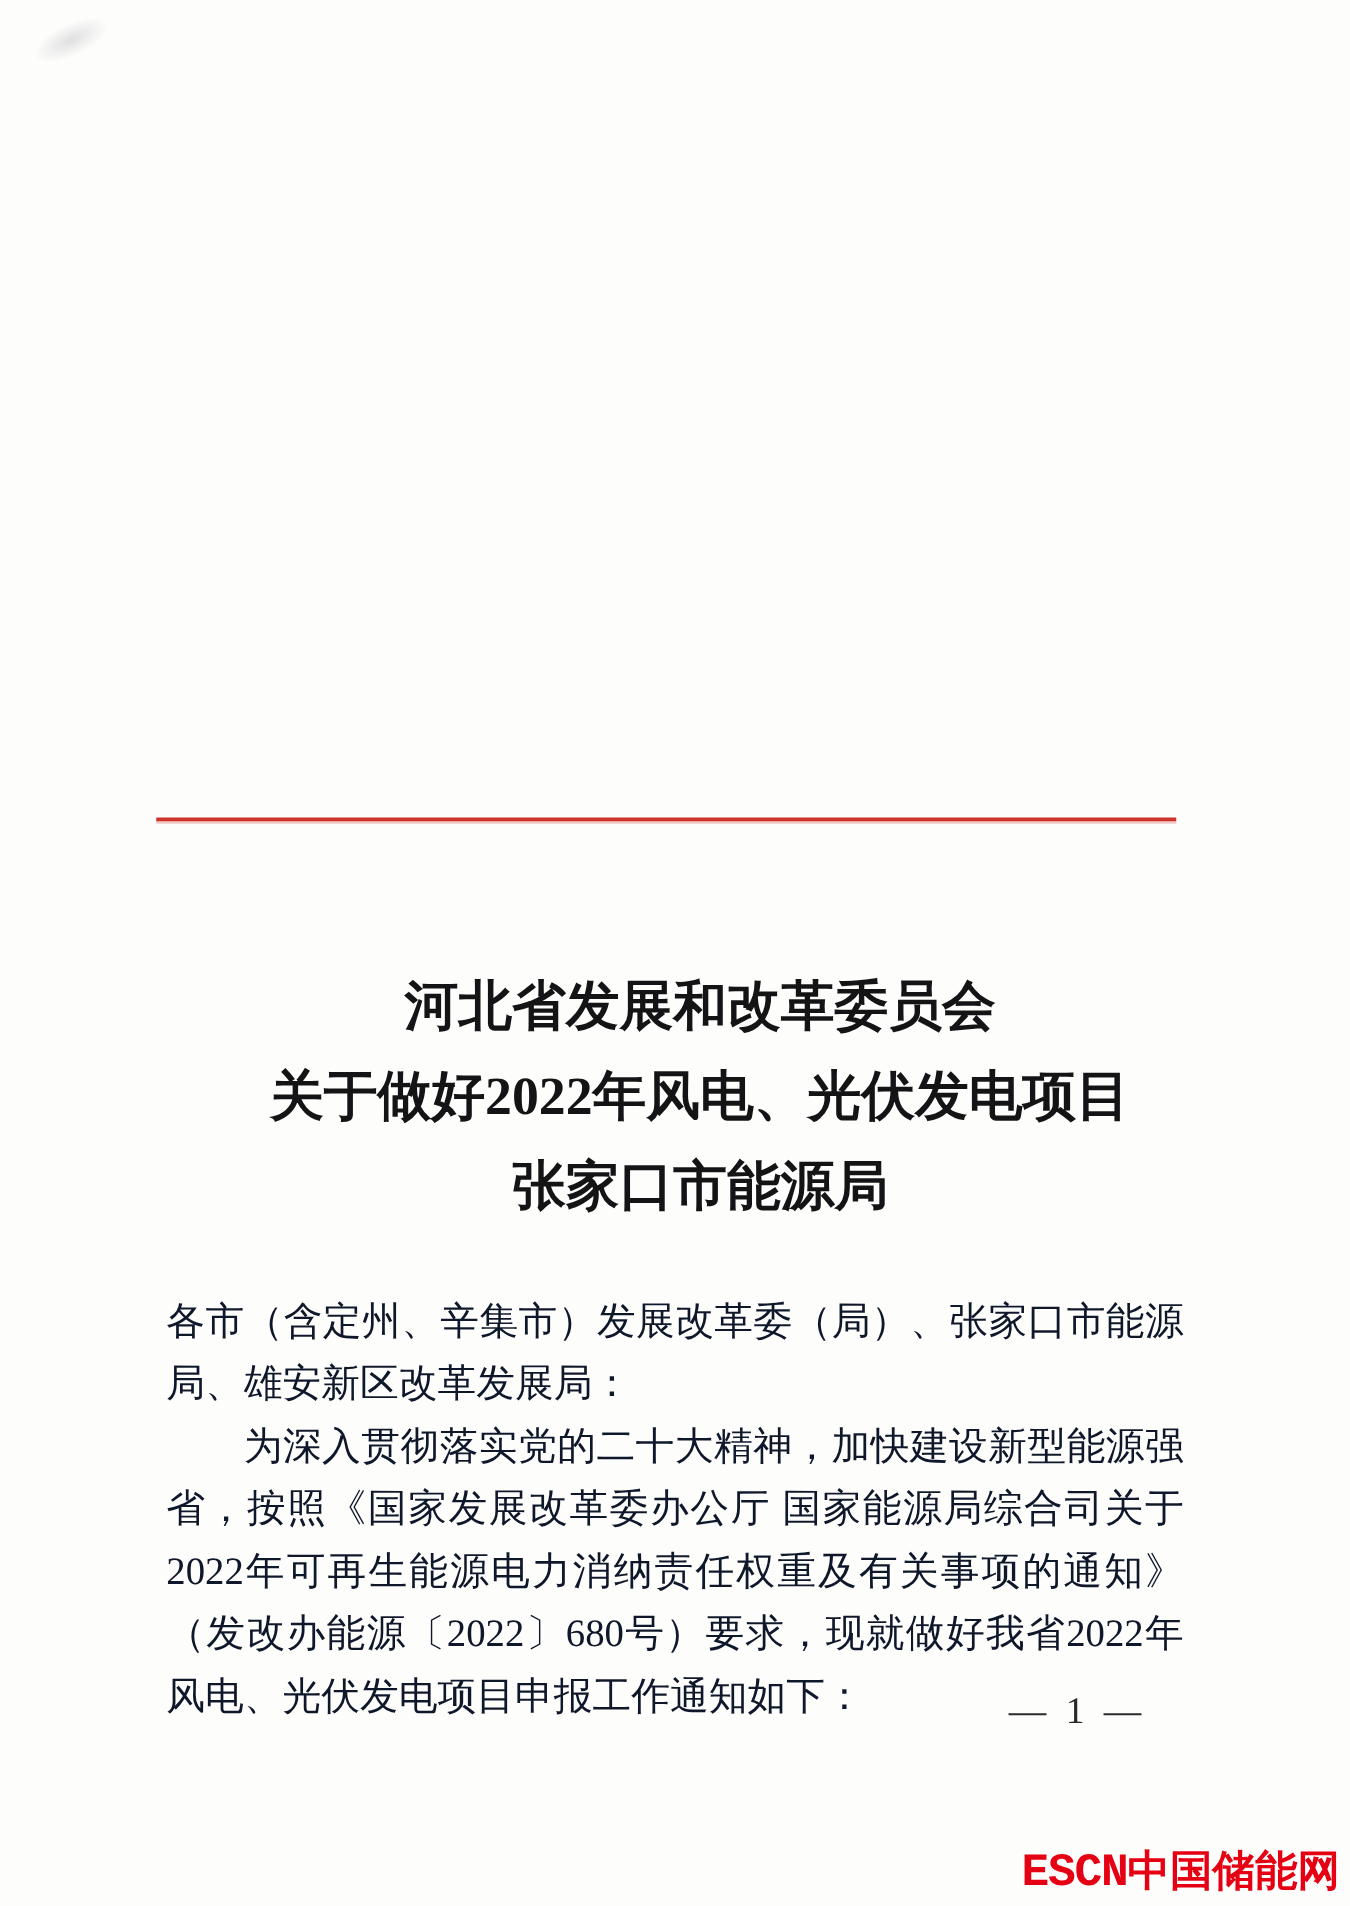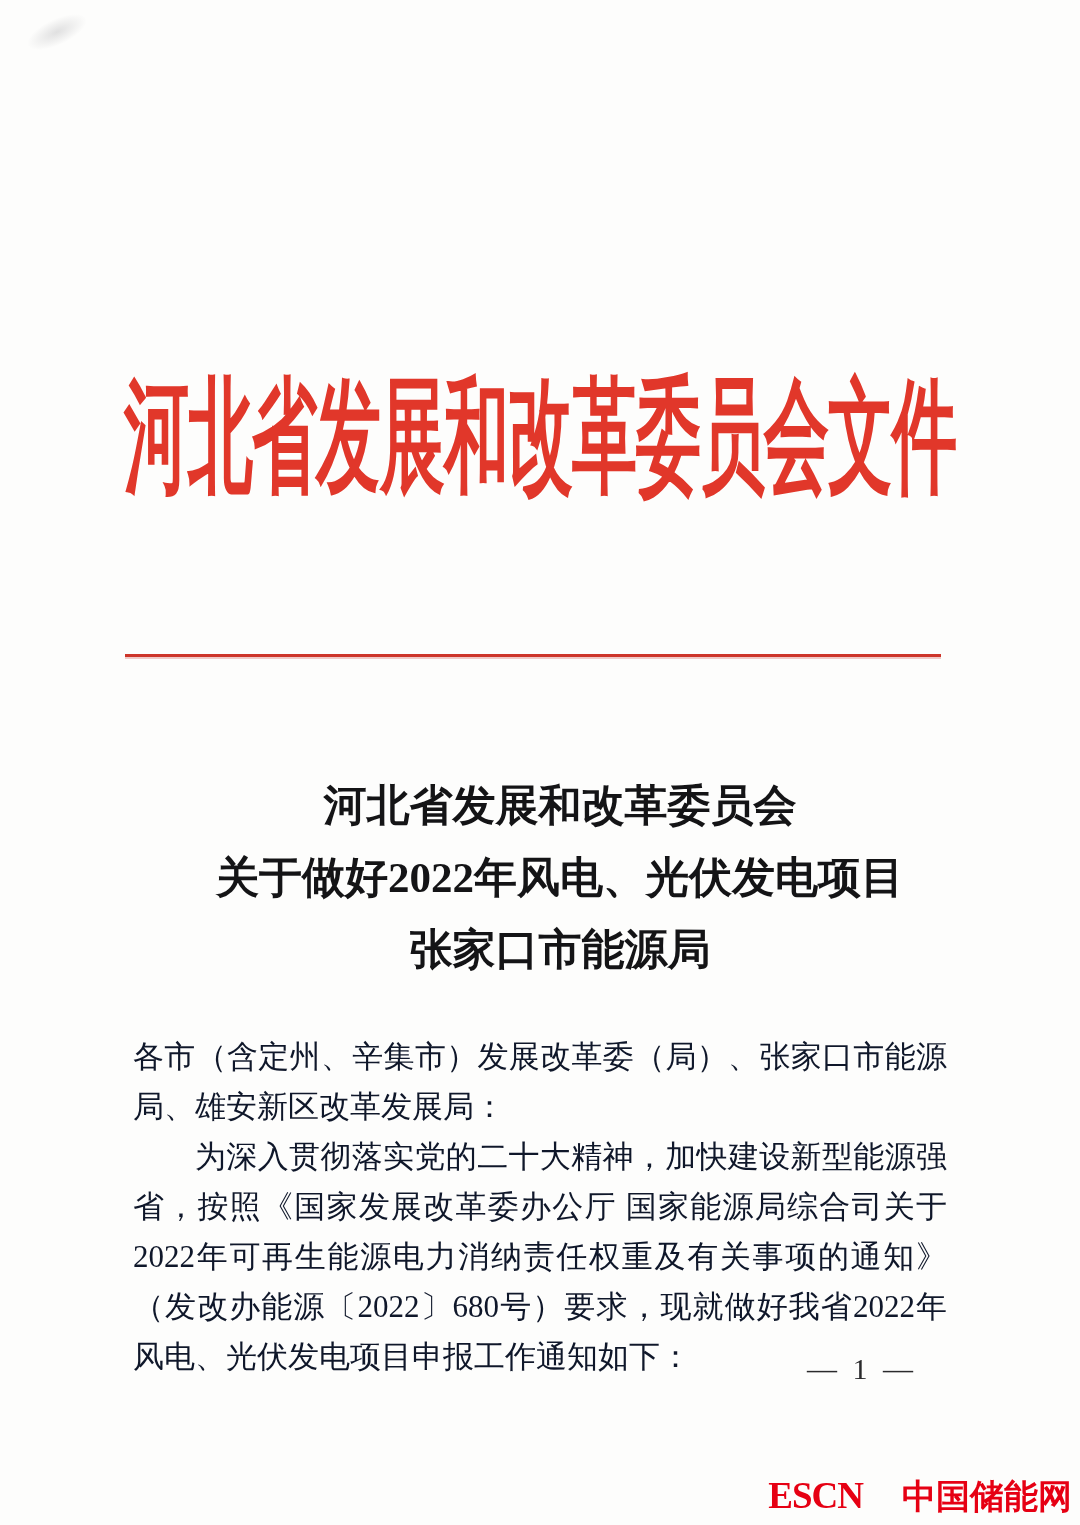--- a/index.html
+++ b/index.html
@@ -110,42 +110,38 @@
   
   .watermark {
     position: absolute;
     top: 1474px;
     right: 8px;
     white-space: nowrap;
     color: #e60013;
     font-weight: 900;
   }
   .watermark .latin {
-    font-family: Liberation Serif, serif;
+    font-family: Liberation Mono, monospace;
     font-size: 37px;
     letter-spacing: -1px;
     margin-left: 16px;
   }
   .watermark .cjk {
     font-family: Liberation Serif, serif;
     font-size: 34px;
     font-weight: 900;
-    padding-left: 39px;
   }
 </style>
 </head>
 <body>
 
 <div class="page">
 
   <div class="scan-smudge"></div>
 
-  <div class="red-header">
-    <span class="stretch">河北省发展和改革委员会文件</span>
-  </div>
 
 
   <div class="red-rule"></div>
 
   <div class="doc-title">
     <div>河北省发展和改革委员会</div>
     <div>关于做好2022年风电、光伏发电项目</div>
     <div>张家口市能源局</div>
   </div>
 

